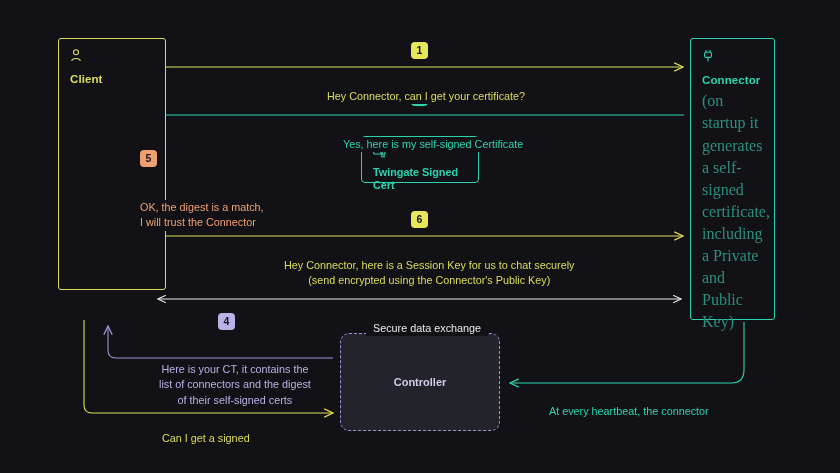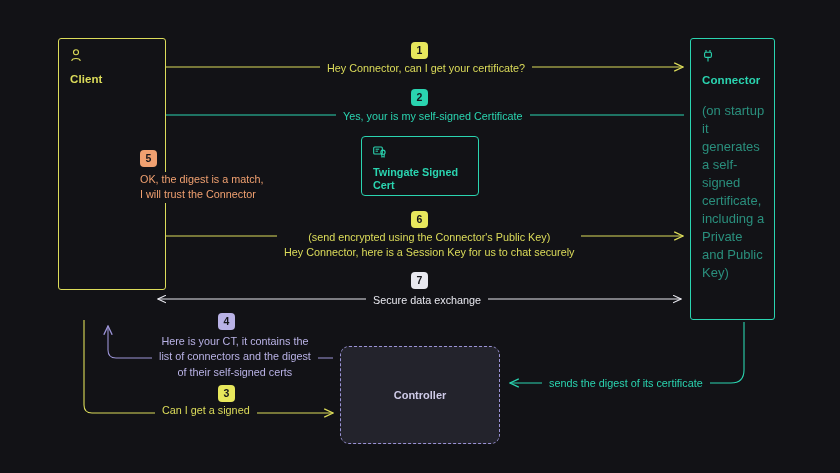--- a/index.html
+++ b/index.html
@@ -11,53 +11,53 @@
   #stage{position:absolute;left:0;top:0;width:840px;height:473px;}
   svg.layer{position:absolute;left:0;top:0;width:840px;height:473px;pointer-events:none;}
 
   
   .actor-box{position:absolute;box-sizing:border-box;border-radius:3px;background:#121216;}
   #client-box{left:58px;top:38px;width:108px;height:252px;border:1.6px solid #dcdc5a;}
   #connector-box{left:690px;top:38px;width:85px;height:282px;border:1.6px solid #2ad4b0;}
   .actor-inner{padding:10px 9px 0 11px;}
   .actor-icon{display:block;margin-bottom:7px;line-height:1;}
   .actor-title{font-size:11.5px;font-weight:600;letter-spacing:.1px;line-height:1.25;}
-  .actor-sub{font-size:13px;line-height:1.38;margin-top:15px;font-weight:400;}
+  .actor-sub{font-size:16px;line-height:1.38;margin-top:3px;font-weight:400;font-family:Liberation Serif, serif;}
   #client-box .actor-title{color:#dcdc5a;}
   #connector-box .actor-title{color:#2ad4b0;}
   #connector-box .actor-sub{color:#2a8f7d;}
 
   
   #controller-box{
-    position:absolute;left:340px;top:346px;width:160px;height:98px;
+    position:absolute;left:340px;top:333px;width:160px;height:98px;
     box-sizing:border-box;border:1.6px dashed #9b93d6;border-radius:9px;
     background:#23232c;display:flex;align-items:center;justify-content:center;text-align:center;
   }
   #controller-box .ctrl-title{font-size:11px;font-weight:600;color:#cfcbe8;line-height:1.3;}
   #controller-box .ctrl-sub{font-size:10.5px;color:#9b93d6;line-height:1.38;font-weight:400;}
 
   
   #cert-box{
-    position:absolute;left:361px;top:136px;width:118px;height:60px;
+    position:absolute;left:361px;top:136px;width:118px;height:47px;
     box-sizing:border-box;border:1.4px solid #2ad4b0;border-radius:4px;background:#121216;
     padding:7px 0 0 11px;
   }
   #cert-box .cert-label{font-size:10.8px;color:#2ad4b0;font-weight:600;margin-top:4px;line-height:1.2;}
 
   
   .badge{
     position:absolute;width:17px;height:17px;border-radius:4px;
     display:flex;align-items:center;justify-content:center;
     font-size:10.5px;font-weight:700;color:#15151a;line-height:1;
   }
 
   
   .flow-label{
     position:absolute;text-align:center;font-size:10.8px;line-height:1.42;
-    font-weight:500;background:#121216;padding:0 7px;white-space:nowrap;
+    font-weight:500;background:#121216;padding:0 7px;white-space:nowrap;margin-top:28px;
   }
   .flow-label.left-align{text-align:left;white-space:normal;}
 </style>
 </head>
 <body>
 
 <div id="stage">
 
   <svg class="layer">
     <defs>
@@ -166,26 +166,26 @@
   </div>
   <div class="badge" style="left:411px;top:272px;background:#e8e8ef;">
     <span>7</span>
   </div>
 
   <div class="flow-label" style="left:320px;top:61px;color:#dcdc5a;">
     <span>Hey Connector, can I get your certificate?</span>
   </div>
 
   <div class="flow-label" style="left:336px;top:109px;color:#2ad4b0;">
-    <span>Yes, your is my self-signed Certificate</span>
+    <span>Yes, here is my self-signed Certificate</span>
   </div>
 
   <div class="flow-label" style="left:277px;top:230px;color:#dcdc5a;">
+    <div>Hey Connector, here is a Session Key for us to chat securely</div>
     <div>(send encrypted using the Connector's Public Key)</div>
-    <div>Hey Connector, here is a Session Key for us to chat securely</div>
   </div>
 
   <div class="flow-label" style="left:366px;top:293px;color:#e8e8ef;">
     <span>Secure data exchange</span>
   </div>
 
   <div class="flow-label" style="left:155px;top:403px;color:#dcdc5a;">
     <div>Can I get a signed</div>
   </div>
 
@@ -194,16 +194,16 @@
     <div>list of connectors and the digest</div>
     <div>of their self-signed certs</div>
   </div>
 
   <div class="flow-label left-align" style="left:133px;top:172px;color:#f0a070;">
     <div>OK, the digest is a match,</div>
     <div>I will trust the Connector</div>
   </div>
 
   <div class="flow-label" style="left:542px;top:376px;color:#2ad4b0;">
-    <div>sends the digest of its certificate</div>
+    <div>At every heartbeat, the connector</div>
   </div>
 
 </div>
 
 </body></html>

